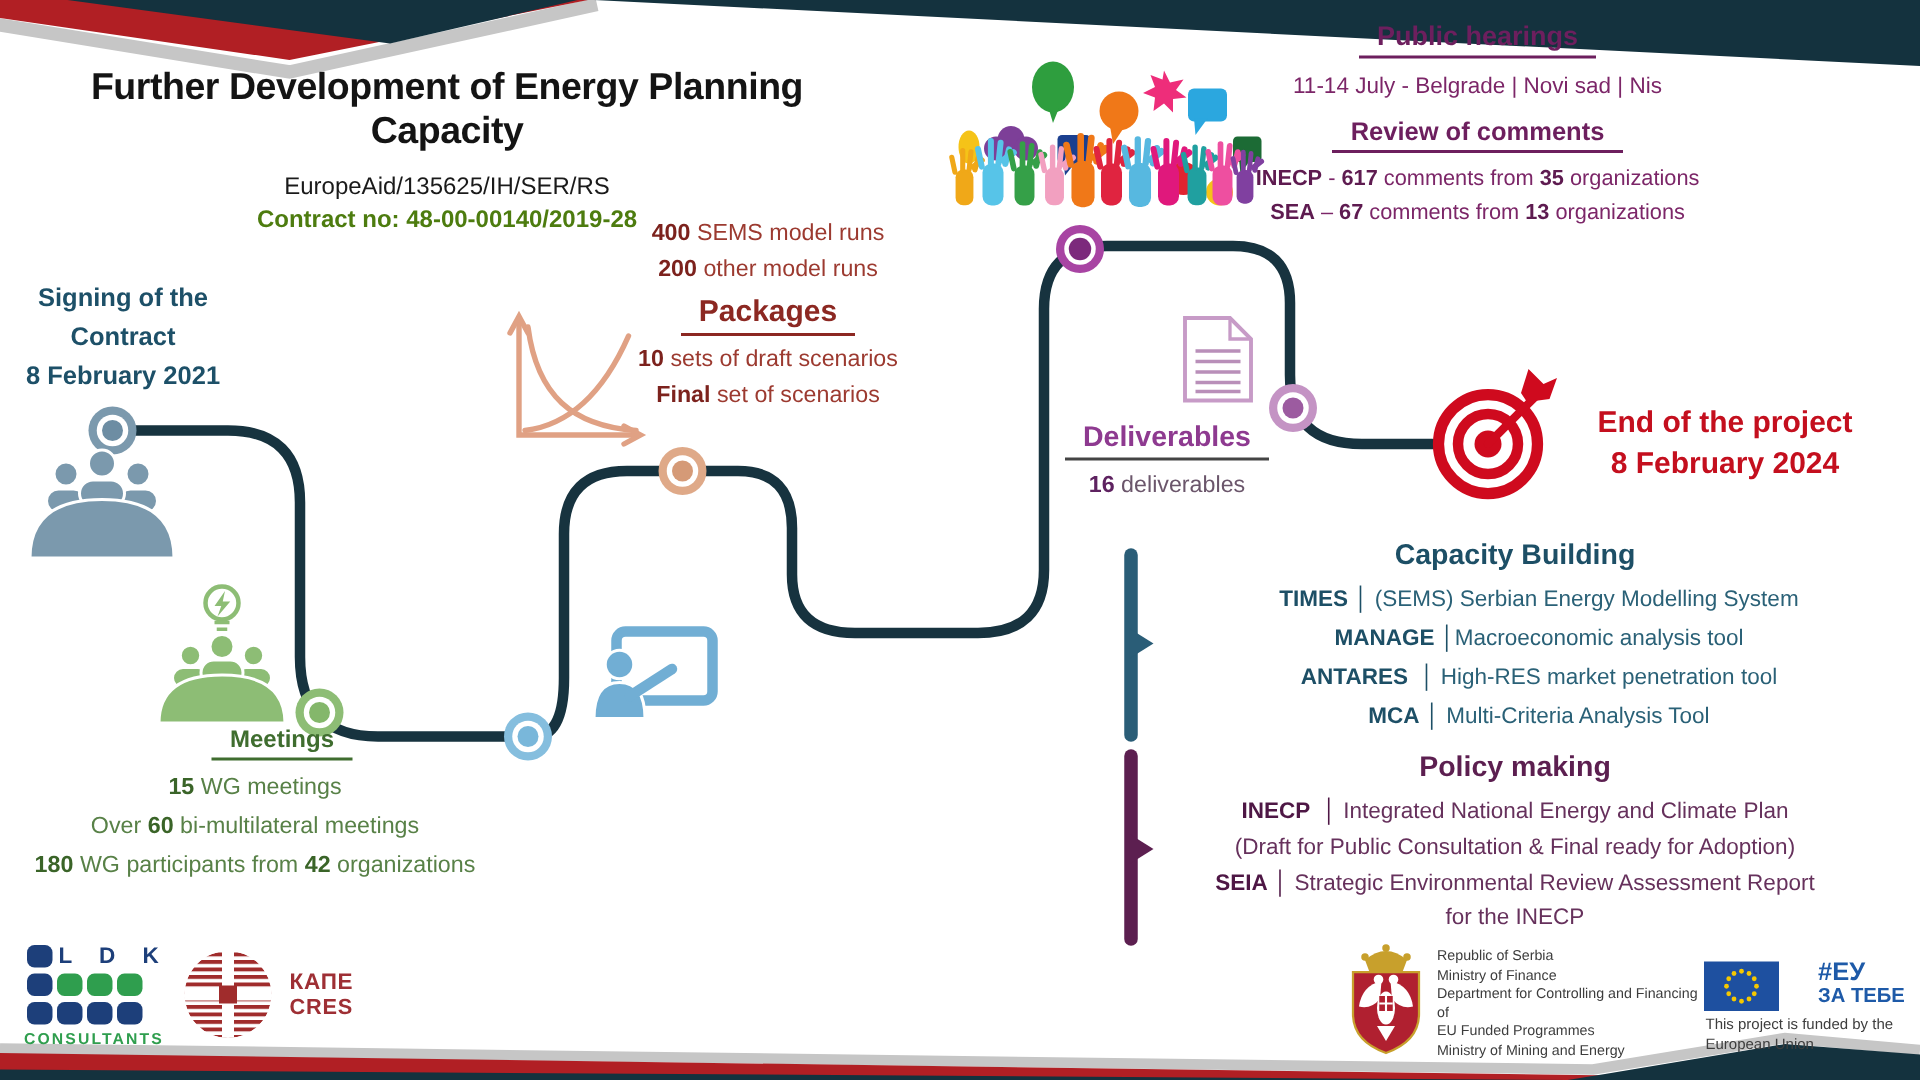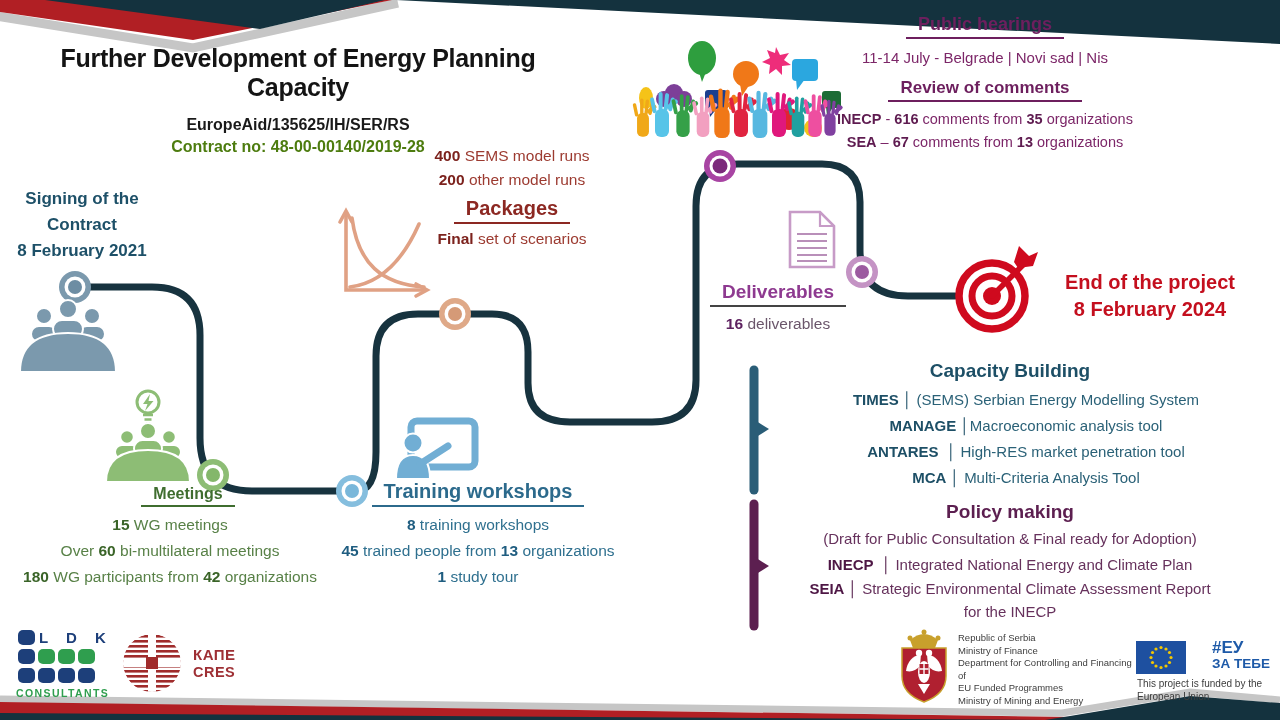--- a/index.html
+++ b/index.html
@@ -243,66 +243,59 @@
           <circle cx="1152.5" cy="662.5" r="1.6"></circle>
         <circle cx="1151" cy="657.5" r="1.6"></circle>
           <circle cx="1152.5" cy="652.5" r="1.6"></circle>
           <circle cx="1156" cy="649" r="1.6"></circle>
       </g>
     </g>
   </svg>
 
   <div class="abs c" style="left:8px;top:44px;width:580px;">
     <div style="font-size:25px;font-weight:bold;color:#141414;letter-spacing:-0.3px;">Further Development of Energy Planning Capacity</div>
-    <div style="font-size:16px;font-weight:bold;color:#1a1a1a;margin-top:14px;">EuropeAid/135625/IH/SER/RS</div>
+    <div style="font-size:16px;font-weight:normal;color:#1a1a1a;margin-top:14px;">EuropeAid/135625/IH/SER/RS</div>
     <div style="font-size:16px;font-weight:bold;color:#4d7c0f;margin-top:4px;">Contract no: 48-00-00140/2019-28</div>
   </div>
 
   <div class="abs c teal-dark" style="left:0;top:186px;width:164px;font-size:17px;font-weight:bold;line-height:26px;">
     <div>Signing of the</div>
     <div>Contract</div>
     <div>8 February 2021</div>
   </div>
 
   <div class="abs c" style="left:397px;top:140px;width:230px;">
     <div class="maroon" style="font-size:15.5px;margin-top:7px;">
       <b>400</b><span> SEMS model runs</span></div>
     <div class="maroon" style="font-size:15.5px;margin-top:6px;">
       <b>200</b><span> other model runs</span></div>
     <div style="font-size:20px;font-weight:bold;color:#8c2822;margin-top:8px;"><span class="h-underline">Packages</span></div>
+    <div class="maroon" style="font-size:15.5px;margin-top:7px;">
+      <b>10</b><span> sets of draft scenarios</span></div>
     <div class="maroon" style="font-size:15.5px;margin-top:6px;">
       <b>Final</b><span> set of scenarios</span></div>
   </div>
 
   <div class="abs c" style="left:0;top:485px;width:340px;">
     <div style="font-size:16px;font-weight:bold;color:#3f6d2f;margin-left:36px;"><span class="h-underline">Meetings</span></div>
     <div class="green" style="font-size:15.5px;margin-top:9px;">
       <b>15</b><span> WG meetings</span></div>
     <div class="green" style="font-size:15.5px;margin-top:8px;">
       <span>Over </span><b>60</b><span> bi-multilateral meetings</span></div>
     <div class="green" style="font-size:15.5px;margin-top:8px;">
       <b>180</b><span> WG participants from </span><b>42</b><span> organizations</span></div>
   </div>
 
-  <div class="abs c" style="left:333px;top:480px;width:290px;">
-    <div style="font-size:20px;font-weight:bold;color:#2c6a8c;"><span class="h-underline">Training workshops</span></div>
-    <div class="tealtxt" style="font-size:15.5px;margin-top:9px;">
-      <b>8</b><span> training workshops</span></div>
-    <div class="tealtxt" style="font-size:15.5px;margin-top:8px;">
-      <b>45</b><span> trained people from </span><b>13</b><span> organizations</span></div>
-    <div class="tealtxt" style="font-size:15.5px;margin-top:8px;">
-      <b>1</b><span> study tour</span></div>
-  </div>
 
   <div class="abs c" style="left:800px;top:14px;width:370px;">
     <div style="font-size:18px;font-weight:bold;color:#6d1f5e;"><span class="h-underline">Public hearings</span></div>
     <div class="purple" style="font-size:15px;margin-top:10px;">11-14 July - Belgrade | Novi sad | Nis</div>
     <div style="font-size:17px;font-weight:bold;color:#6d1f5e;margin-top:12px;"><span class="h-underline">Review of comments</span></div>
     <div class="purple" style="font-size:14.5px;margin-top:9px;">
-      <b>INECP</b><span> - </span><b>616</b><span> comments from </span><b>35</b><span> organizations</span></div>
+      <b>INECP</b><span> - </span><b>617</b><span> comments from </span><b>35</b><span> organizations</span></div>
     <div class="purple" style="font-size:14.5px;margin-top:7px;">
       <b>SEA</b><span> – </span><b>67</b><span> comments from </span><b>13</b><span> organizations</span></div>
   </div>
 
   <div class="abs c" style="left:697px;top:281px;width:162px;">
     <div style="font-size:19px;font-weight:bold;color:#8e3a90;">
       <span class="h-underline" style="border-color:#444;">Deliverables</span></div>
     <div style="font-size:15.5px;color:#6b566b;margin-top:8px;">
       <b style="color:#5e2260;">16</b><span> deliverables</span></div>
   </div>
@@ -319,25 +312,25 @@
     <div class="cap" style="font-size:15px;margin-top:9px;">
       <b>MANAGE</b>&nbsp;<span style="color:#1d4f66;">│</span><span>Macroeconomic analysis tool</span></div>
     <div class="cap" style="font-size:15px;margin-top:9px;">
       <b>ANTARES</b>&nbsp;&nbsp;<span style="color:#1d4f66;">│</span>&nbsp;<span>High-RES market penetration tool</span></div>
     <div class="cap" style="font-size:15px;margin-top:9px;">
       <b>MCA</b>&nbsp;<span style="color:#1d4f66;">│</span>&nbsp;<span>Multi-Criteria Analysis Tool</span></div>
   </div>
 
   <div class="abs c" style="left:760px;top:501px;width:500px;">
     <div style="font-size:19px;font-weight:bold;color:#5c1f50;">Policy making</div>
-    <div class="pol" style="font-size:15px;margin-top:7px;">(Draft for Public Consultation &amp; Final ready for Adoption)</div>
     <div class="pol" style="font-size:15px;margin-top:9px;">
       <b>INECP</b>&nbsp;&nbsp;<span style="color:#4e1745;">│</span>&nbsp;<span>Integrated National Energy and Climate Plan</span></div>
+    <div class="pol" style="font-size:15px;margin-top:7px;">(Draft for Public Consultation &amp; Final ready for Adoption)</div>
     <div class="pol" style="font-size:15px;margin-top:7px;">
-      <b>SEIA</b>&nbsp;<span style="color:#4e1745;">│</span>&nbsp;<span>Strategic Environmental Climate Assessment Report</span></div>
+      <b>SEIA</b>&nbsp;<span style="color:#4e1745;">│</span>&nbsp;<span>Strategic Environmental Review Assessment Report</span></div>
     <div class="pol" style="font-size:15px;margin-top:6px;">for the INECP</div>
   </div>
 
   <div class="abs" style="left:39px;top:629px;font-size:15px;font-weight:bold;color:#1d3f7a;letter-spacing:7px;">L D K</div>
   <div class="abs" style="left:16px;top:687px;font-size:10.5px;font-weight:bold;color:#2f9e4e;letter-spacing:1.4px;">CONSULTANTS</div>
   <div class="abs" style="left:193px;top:646px;font-size:15px;font-weight:bold;color:#9e2f34;letter-spacing:0.5px;">КАПЕ</div>
   <div class="abs" style="left:193px;top:664px;font-size:14.5px;font-weight:bold;color:#9e2f34;letter-spacing:0.5px;">CRES</div>
 
   <div class="abs small-gray" style="left:958px;top:632px;width:180px;font-size:9.5px;line-height:12.6px;">
     <div>Republic of Serbia</div>

